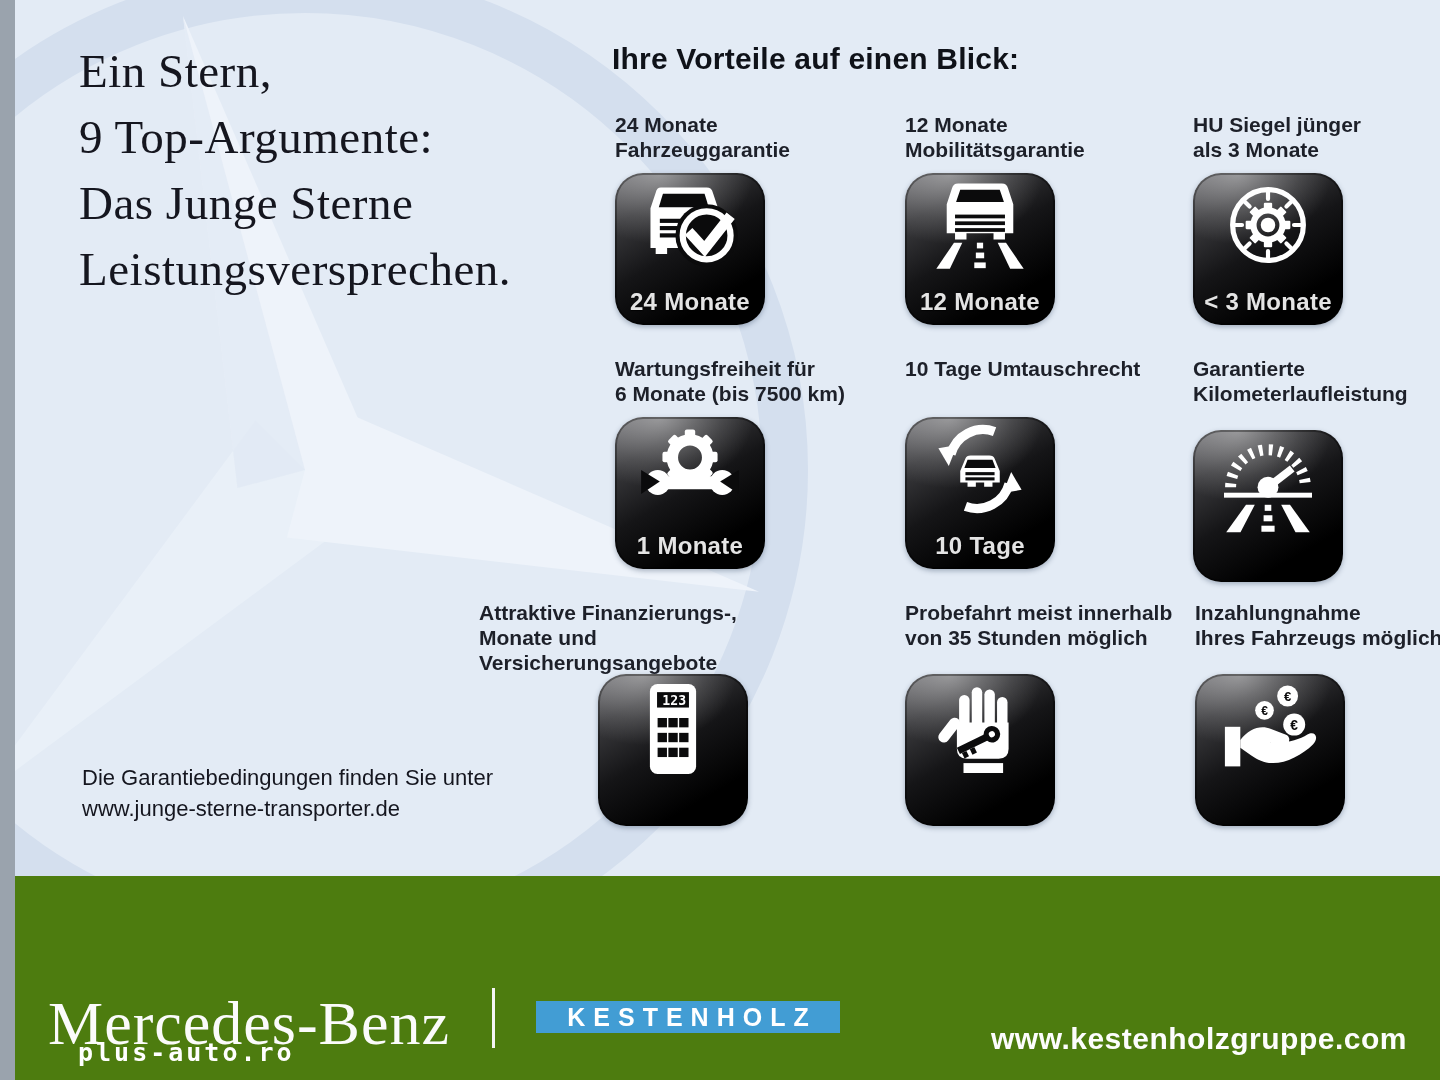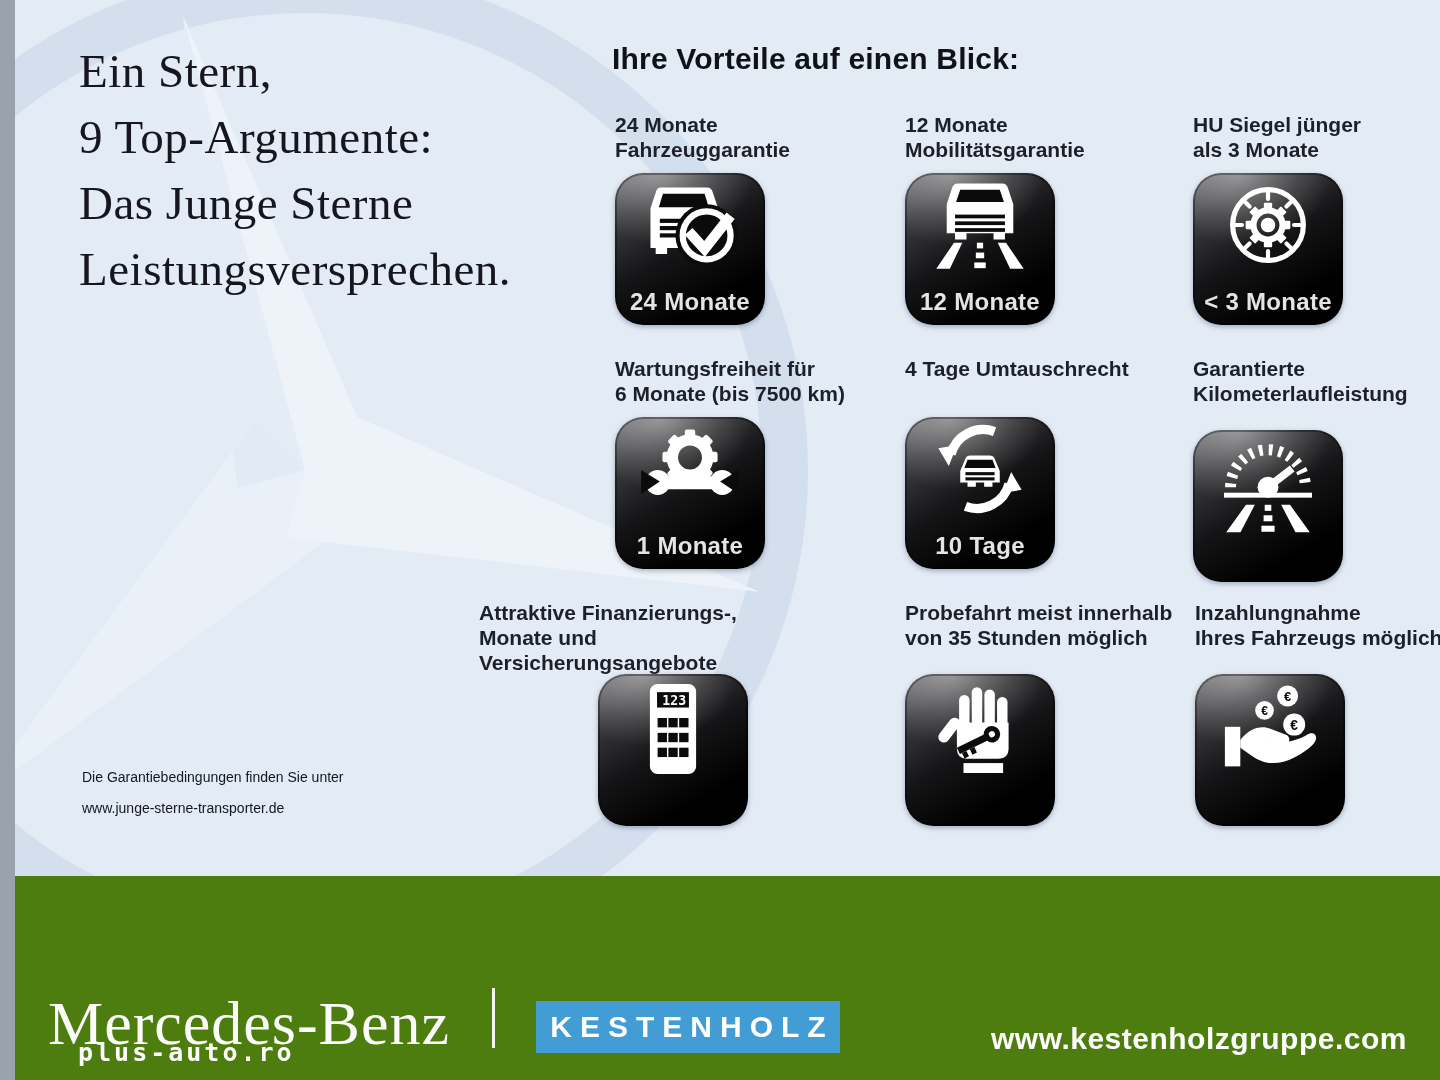--- a/index.html
+++ b/index.html
@@ -33,39 +33,39 @@
   .tile--offset{margin-left:119px;}
   .tile-icon{display:block;width:104px;height:104px;margin:8px auto 0;}
   .tile.no-badge .tile-icon{margin-top:22px;width:110px;height:110px;}
   .tile-badge{
     position:absolute;left:0;right:0;bottom:9px;text-align:center;
     font-size:24px;font-weight:600;color:#e4e4e4;letter-spacing:0.3px;
     text-shadow:0 1px 1px rgba(0,0,0,.8);
   }
   .footer-note{
     position:absolute;left:67px;top:762px;
-    font-size:14px;line-height:31px;color:#15161f;font-weight:500;
+    font-size:22px;line-height:31px;color:#15161f;font-weight:500;
   }
   .footer-note span{display:block;}
 
   .bottom-bar{position:absolute;left:0;top:876px;width:1440px;height:204px;background:#4d7c0f;}
   .brand{
     position:absolute;left:33px;top:112px;
     font-family:"Liberation Serif",serif;font-size:62px;color:#fbfbfb;letter-spacing:1px;
   }
   .site-watermark{
     position:absolute;left:63px;top:162px;
     font-family:"DejaVu Sans Mono",monospace;font-weight:bold;font-size:25px;
     color:#ffffff;letter-spacing:3px;
   }
   .divider{position:absolute;left:477px;top:112px;width:3px;height:60px;background:#f5f5f5;}
   .dealer-logo{
-    position:absolute;left:521px;top:125px;width:304px;height:52px;
+    position:absolute;left:521px;top:125px;width:304px;height:32px;
     display:flex;align-items:center;justify-content:center;
-    color:#fff;font-weight:bold;font-size:30px;letter-spacing:8px;text-indent:8px;
+    color:#fff;font-weight:bold;font-size:25px;letter-spacing:8px;text-indent:8px;
   }
   .dealer-site{
     position:absolute;left:976px;top:146px;
     font-size:30px;font-weight:bold;color:#fdfdfd;letter-spacing:0.5px;
   }
 </style>
 </head>
 <body>
 
 <div class="canvas">
@@ -279,21 +279,21 @@
       <div class="tile">
         <svg class="tile-icon">
             <use href="#i-gear-wrench"></use>
           </svg>
         <div class="tile-badge">1 Monate</div>
       </div>
     </div>
 
     <div class="cell" style="left:890px;top:356px">
       <div class="cell-label">
-        <span>4 Tage Umtauschrecht</span>
+        <span>10 Tage Umtauschrecht</span>
         <span></span>
       </div>
       <div class="tile">
         <svg class="tile-icon">
             <use href="#i-car-exchange"></use>
           </svg>
         <div class="tile-badge">10 Tage</div>
       </div>
     </div>
 

